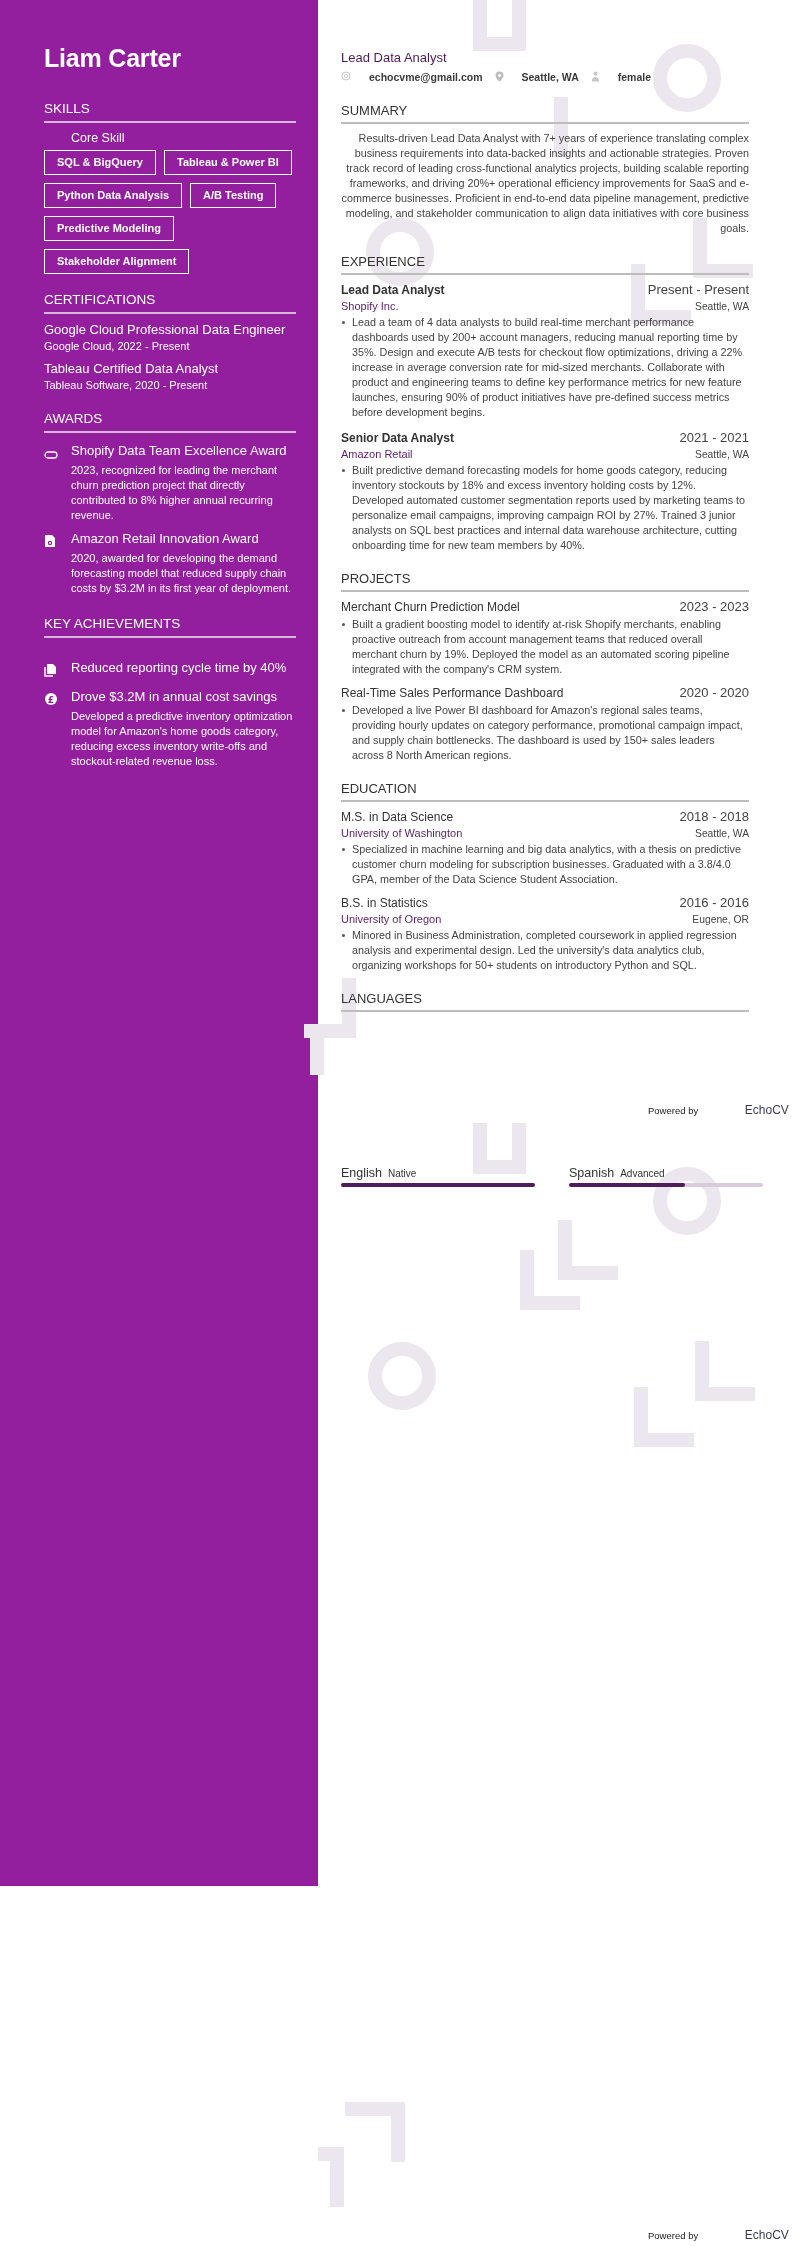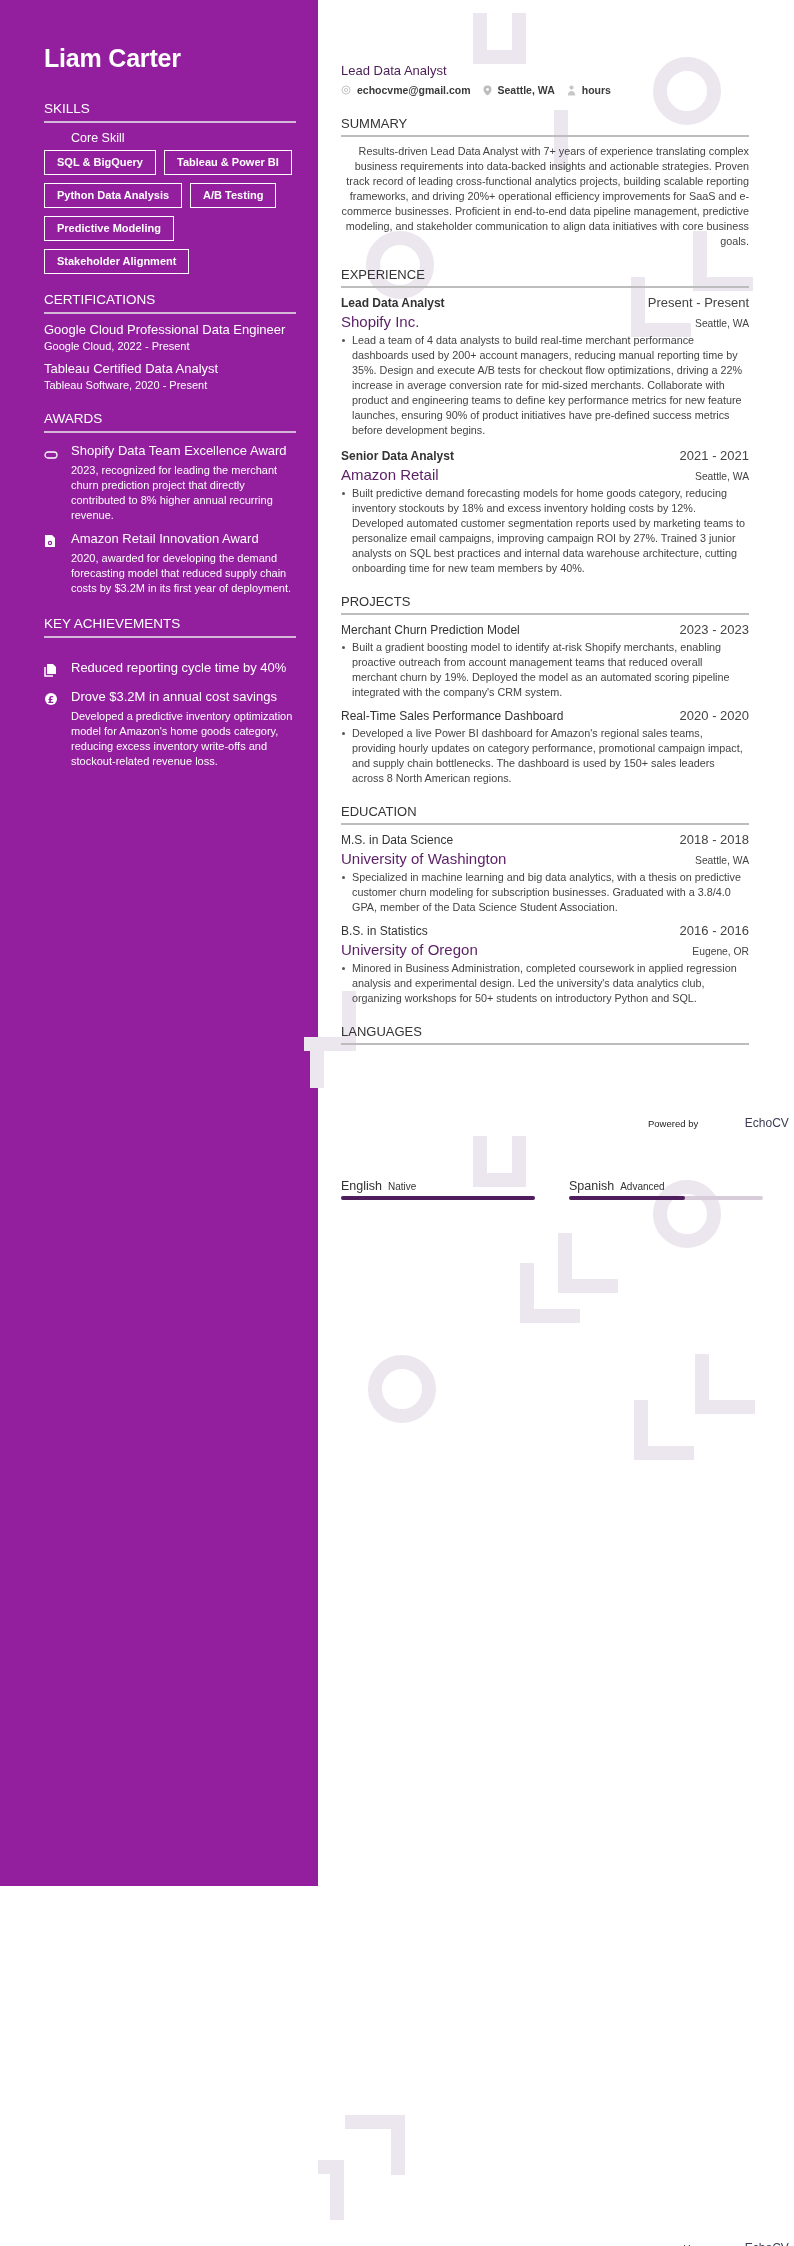--- a/index.html
+++ b/index.html
@@ -28,45 +28,45 @@
     .cert-title { font-size: 13px; margin-bottom: 3px; }
     .cert-sub { font-size: 11px; margin-bottom: 9px; }
     .award { display: flex; margin-bottom: 8px; }
     .award-icon { width: 27px; flex: 0 0 27px; padding-top: 3px; }
     .award-body { flex: 1; }
     .award-title { font-size: 13px; margin-bottom: 4px; line-height: 16px; }
     .award-desc { font-size: 11px; line-height: 15px; }
 
     
     .main {
-      position: absolute; left: 318px; top: 13px; width: 476px; height: 2194px;
+      position: absolute; left: 318px; top: 0; width: 476px; height: 2194px;
     }
     .deco { position: absolute; pointer-events: none; }
     .deco-ring { border: 14px solid #ece6ee; border-radius: 50%; }
     .deco-bar { background: #ece6ee; }
 
     .content { position: absolute; left: 23px; top: 50px; width: 408px; color: #3c3c3c; }
     .job-title { font-size: 13px; color: #4a1d55; margin-bottom: 6px; }
     .contacts { display: flex; align-items: center; font-size: 10.5px; font-weight: bold; color: #3a3a3a; margin-bottom: 20px; }
-    .contact { display: flex; align-items: center; margin-right: 12px; }
+    .contact { display: flex; margin-right: 12px; gap: 12px; }
     .contact svg { margin-right: 6px; }
 
     .m-title {
       font-size: 13px; text-transform: uppercase; color: #333333; padding-bottom: 4px;
       border-bottom: 2px solid #bdbdbd; margin-bottom: 7px;
     }
     .m-section { margin-bottom: 18px; }
     .summary { font-size: 10.8px; line-height: 15px; color: #444444; text-align: right; }
 
     .entry { margin-bottom: 8px; }
     .row { display: flex; justify-content: space-between; align-items: baseline; }
     .e-role { font-size: 12px; font-weight: bold; color: #333333; }
     .e-role.light { font-weight: normal; }
     .e-date { font-size: 13px; color: #444444; margin-left: 24px; }
-    .e-org { font-size: 15px; color: #5b1f66; margin-top: 3px; }
+    .e-org { font-size: 11px; color: #5b1f66; margin-top: 3px; }
     .e-loc { font-size: 10.3px; color: #444444; }
     .bullets { list-style: none; margin-top: 3px; }
     .bullets li {
       position: relative; padding-left: 11px; font-size: 10.8px; line-height: 15px; color: #444444;
     }
     .bullets li::before {
       content: ""; position: absolute; left: 1px; top: 6px; width: 3px; height: 3px;
       border-radius: 50%; background: #555555;
     }
 
@@ -220,21 +220,21 @@
               <path d="M4.5 0.5a4 4 0 0 1 4 4c0 3-4 6-4 6s-4-3-4-6a4 4 0 0 1 4-4z" fill="#bdbdbd"></path>
               <circle cx="4.5" cy="4.5" r="1.4" fill="#ffffff"></circle>
             </svg>
           <span>Seattle, WA</span>
         </span>
         <span class="contact">
           <svg width="9" height="11" viewBox="0 0 9 11">
               <circle cx="4.5" cy="2.6" r="2.1" fill="#c7c7c7"></circle>
               <path d="M0.8 10.5c0-2.6 1.7-4.4 3.7-4.4s3.7 1.8 3.7 4.4z" fill="#c7c7c7"></path>
             </svg>
-          <span>hours</span>
+          <span>female</span>
         </span>
       </div>
 
       <section class="m-section">
         <div class="m-title">SUMMARY</div>
         <p class="summary">Results-driven Lead Data Analyst with 7+ years of experience translating complex business requirements into data-backed insights and actionable strategies. Proven track record of leading cross-functional analytics projects, building scalable reporting frameworks, and driving 20%+ operational efficiency improvements for SaaS and e-commerce businesses. Proficient in end-to-end data pipeline management, predictive modeling, and stakeholder communication to align data initiatives with core business goals.</p>
       </section>
 
       <section class="m-section">
         <div class="m-title">EXPERIENCE</div>

